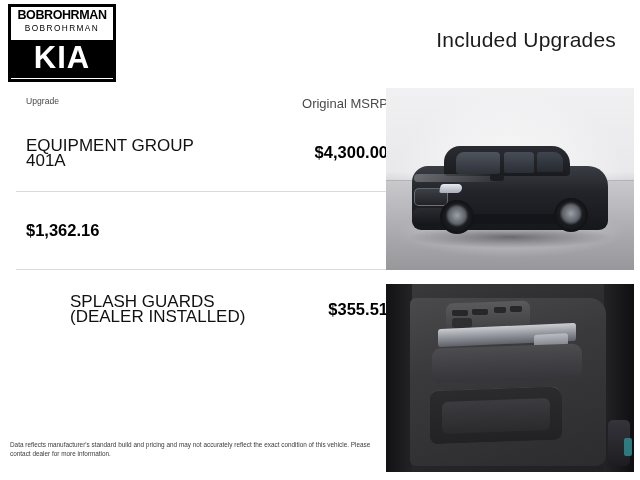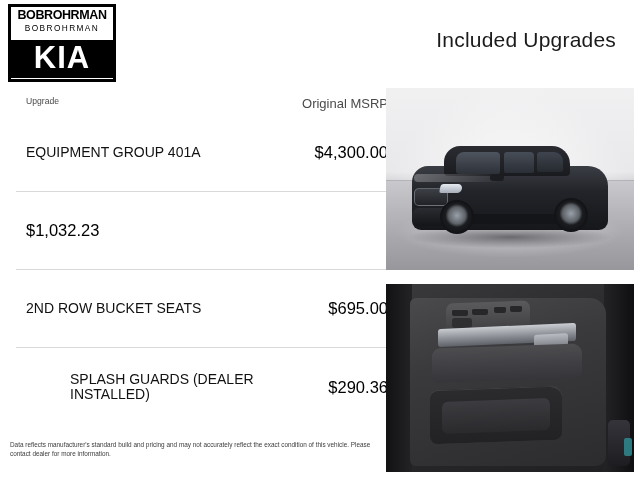--- a/index.html
+++ b/index.html
@@ -110,28 +110,28 @@
     position: relative;
     height: 78px;
     display: flex;
     align-items: center;
     justify-content: space-between;
     padding: 0 10px;
     border-bottom: 1px solid #d9d9d9;
   }
   .row:last-of-type { border-bottom: none; margin-left: 44px; }
   .row-label {
-    font-size: 14px;
+    font-size: 17px;
     color: #111;
     max-width: 210px;
     line-height: 15px;
   }
   .row-price {
     font-size: 16.5px;
-    font-weight: normal;
+    font-weight: bold;
     color: #000;
     white-space: nowrap;
   }
 
   
   .disclaimer {
     position: absolute;
     left: 10px;
     top: 440px;
     width: 365px;
@@ -377,29 +377,25 @@
     <div class="col-headers">
       <div class="th-upgrade">Upgrade</div>
       <div class="th-msrp">Original MSRP</div>
     </div>
     <div class="rows">
       <div class="row">
         <div class="row-label">EQUIPMENT GROUP 401A</div>
         <div class="row-price">$4,300.00</div>
       </div>
       <div class="row">
-        <div class="row-price">$1,032.23</div>
-      </div>
-      <div class="row">
-        <div class="row-label">2ND ROW BUCKET SEATS</div>
-        <div class="row-price">$695.00</div>
+        <div class="row-price">$1,362.16</div>
       </div>
       <div class="row">
         <div class="row-label">SPLASH GUARDS (DEALER INSTALLED)</div>
-        <div class="row-price">$290.36</div>
+        <div class="row-price">$355.51</div>
       </div>
     </div>
   </div>
 
   <div class="disclaimer">Data reflects manufacturer's standard build and pricing and may not accurately reflect the exact condition of this vehicle. Please contact dealer for more information.</div>
 
   <div class="photos">
 
     <div class="photo photo-exterior">
       <div class="sky-shadow"></div>

